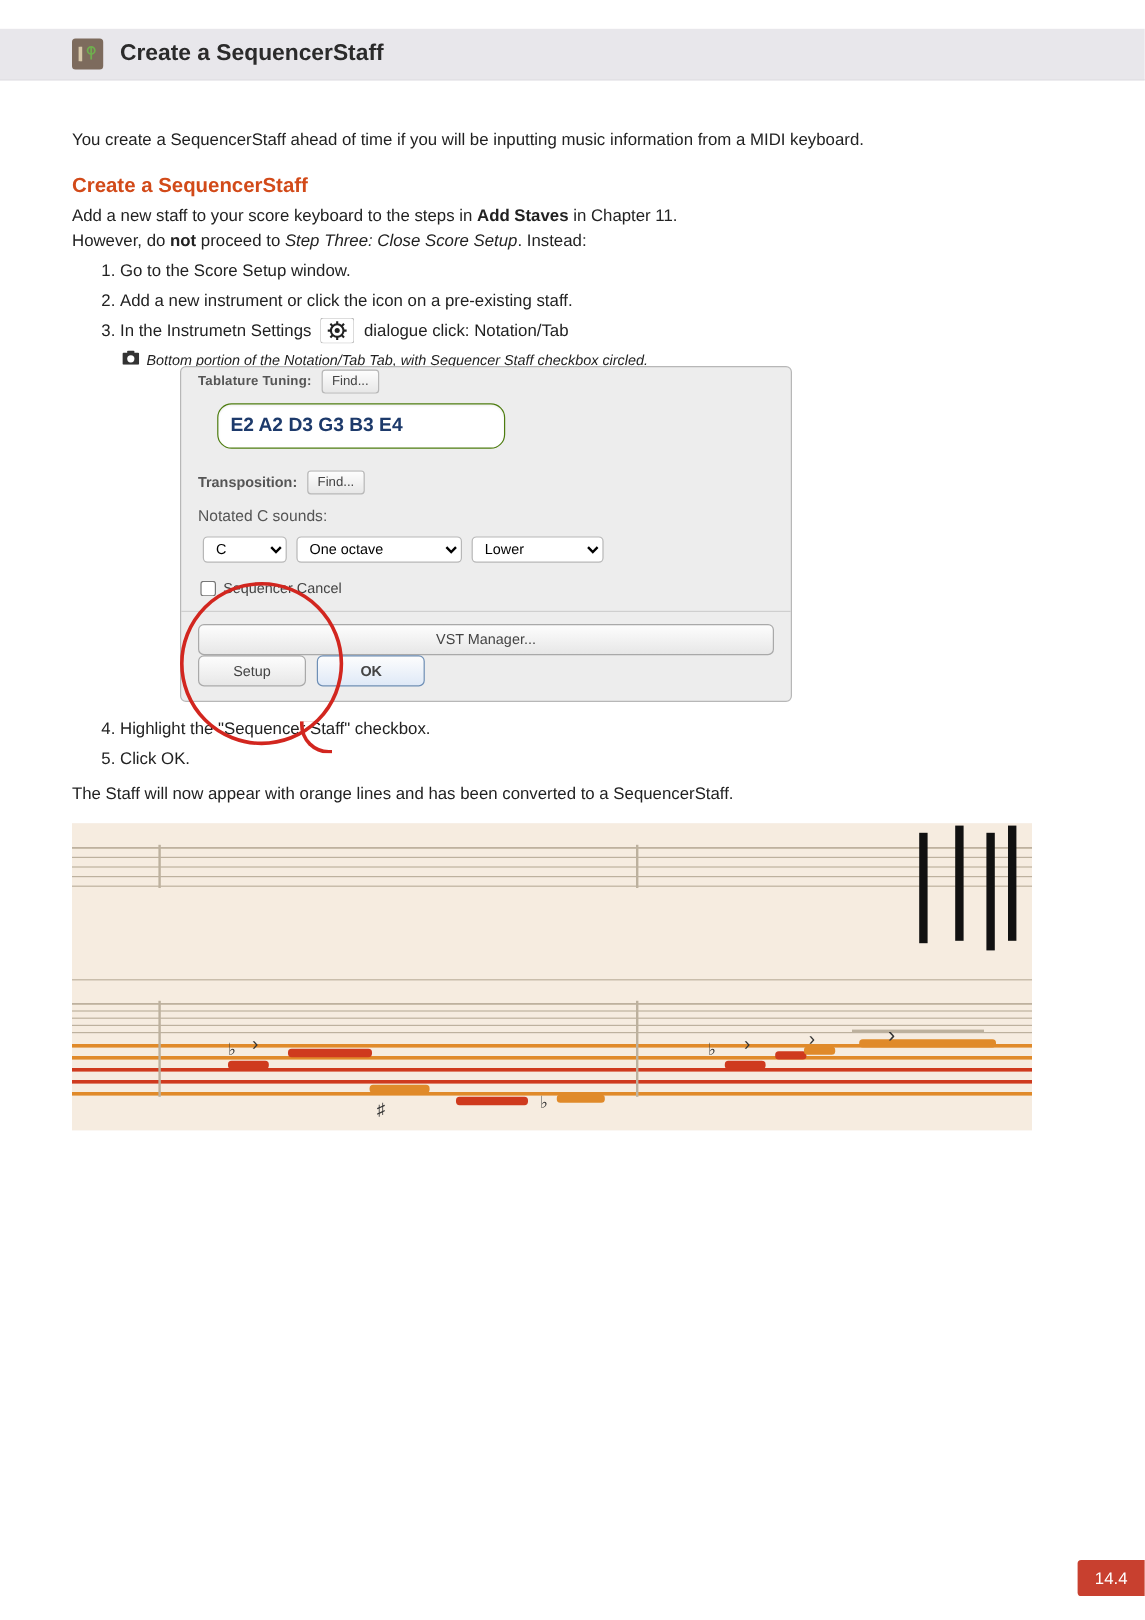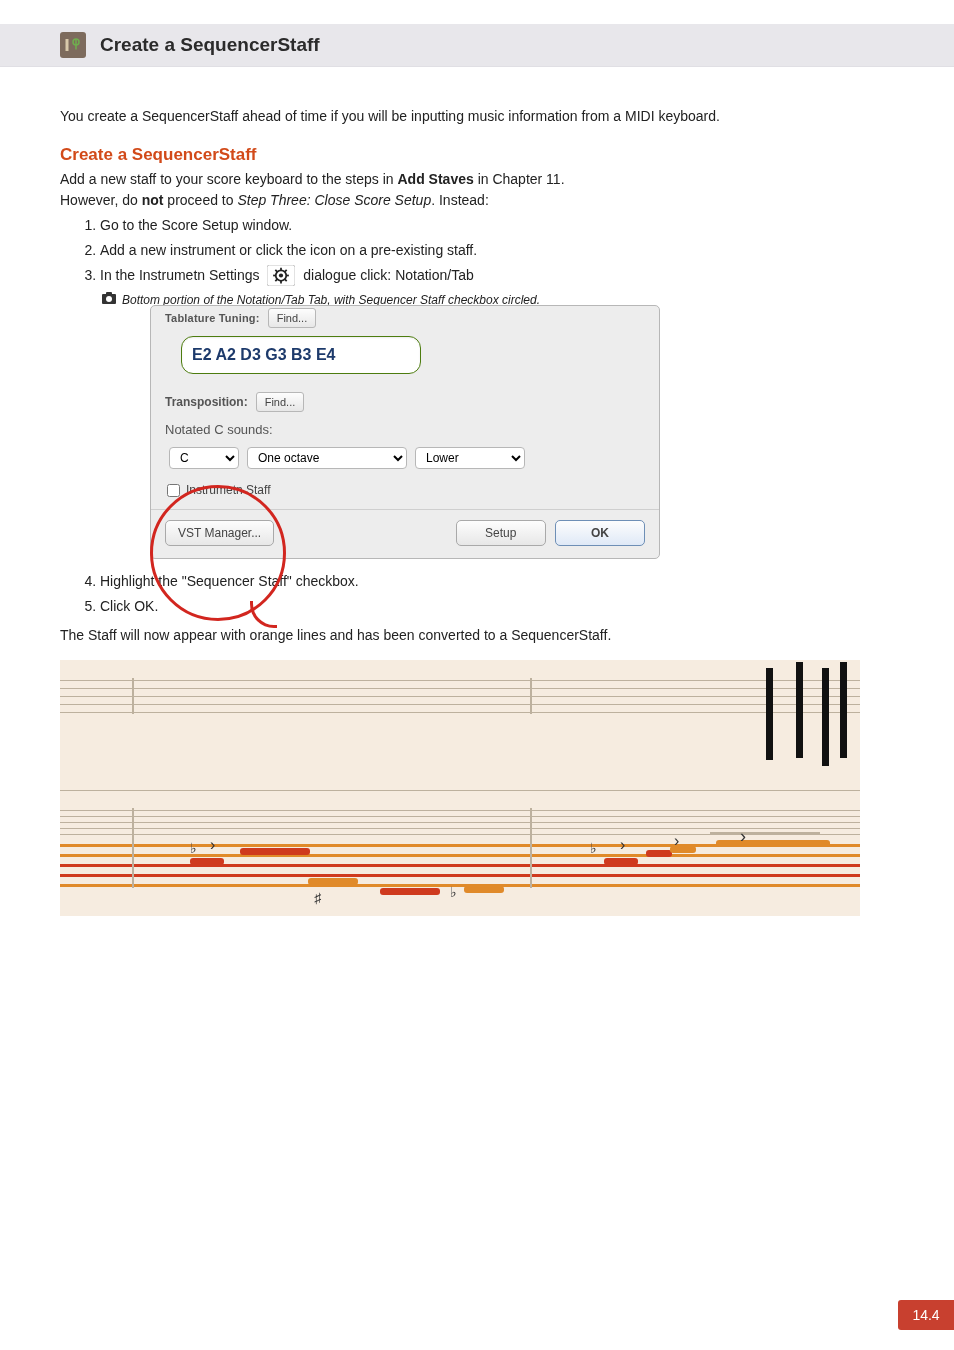--- a/index.html
+++ b/index.html
@@ -19,21 +19,21 @@
   .dlg-wrap { margin-left: 90px; margin-top: -4px;}
   .dlg { width:480px; border:1px solid #b7b7b7; border-radius:5px; background:#ededed; padding:2px 14px 12px 14px; font-size:12px; color:#444; position:relative;}
   .dlg .row { margin:8px 0; display:flex; align-items:center; gap:8px;}
   .dlg label { font-weight:600; color:#555;}
   .dlg .pill { background:#fff; border:1px solid #4d7c0f; border-radius:12px; height:38px; display:flex; align-items:center; padding:0 10px; font-size:16px; font-weight:600; color:#1d3a6b; width:240px; box-sizing:border-box; box-shadow:inset 0 1px 2px rgba(0,0,0,.08);}
   .dlg .mini-btn { background:linear-gradient(#fdfdfd,#e7e7e7); border:1px solid #b7b7b7; border-radius:3px; height:18px; font-size:11px; padding:0 8px; display:inline-flex; align-items:center;}
   .dlg select.ctl { background:#fff; border:1px solid #b7b7b7; border-radius:4px; height:22px; font-size:12px; padding:0 6px;}
   .dlg .check { display:flex; align-items:center; gap:6px; margin:12px 0 6px 2px;}
   .dlg .check input { margin:0;}
   .dlg hr { border:none; border-top:1px solid #cfcfcf; margin:10px -14px;}
-  .dlg .footer { display:flex; justify-content:space-between; margin-top:8px;}
+  .dlg .footer { display:flex; justify-content:space-between; margin-top:8px;flex-direction:column;}
   .dlg .btn { background:linear-gradient(#fdfdfd,#e7e7e7); border:1px solid #a9a9a9; border-radius:5px; height:24px; min-width:64px; font-size:12px; display:inline-flex; align-items:center; justify-content:center; padding:0 12px;}
   .dlg .btn.ok { background:linear-gradient(#fdfdfd,#dfe9f7); border-color:#6e8fb6;font-weight:bold;}
   .dlg .ghost { color:#cfcfcf; font-weight:600; font-size:12px; text-align:right; position:absolute; right:16px; top:52px; line-height:1.1;}
   .hand-circle { position:absolute; width:130px; height:130px; border:3px solid #d2261f; border-radius:50%; }
   .hc1 { left:0px; top:180px;}
   .hc-tail{ position:absolute; width:24px; height:24px; border-left:3px solid #d2261f; border-bottom:3px solid #d2261f; border-radius:0 0 0 24px; left:100px; top:296px;}
   .staff-img { width:800px; height:256px; background:#f6ece0; margin-top:12px; position:relative; overflow:hidden;}
   .staff-img .fivelines.thin { position:absolute; left:0; right:0; height:32px;}
   .staff-img .fivelines.thin::before,.staff-img .fivelines.thin::after { content:""; position:absolute; left:0; right:0; height:1px; background:#bdb19e;}
   .staff-img .fivelines.thin .l2,.staff-img .fivelines.thin .l3,.staff-img .fivelines.thin .l4 { position:absolute; left:0; right:0; height:1px; background:#bdb19e;}
@@ -127,27 +127,27 @@
           <div style="font-size:10px;"></div>
         </div>
 
         <div class="row" style="margin-top:18px;">
           <label>Transposition:</label>
           <span class="mini-btn">Find...</span>
         </div>
         <div style="font-size:13px; color:#555; margin:2px 0 4px 0;">Notated C sounds:</div>
         <div class="row" style="margin-left:4px;">
           <select class="ctl" style="width:70px;"><option>C</option></select>
-          <select class="ctl" style="width:160px;"><option>One octave</option></select>
+          <select class="ctl" style="width:138px;"><option>One octave</option></select>
           <select class="ctl" style="width:110px;"><option>Lower</option></select>
         </div>
 
         <div class="check">
           <input type="checkbox" style="">
-          <span>Instrumetn Staff</span>
+          <span>Sequencer Cancel</span>
         </div>
 
         <hr>
 
         <div class="footer">
           <span class="btn">VST Manager...</span>
           <span>
             <span class="btn">Setup</span>
             <span class="btn ok" style="margin-left:6px;">OK</span>
           </span>

